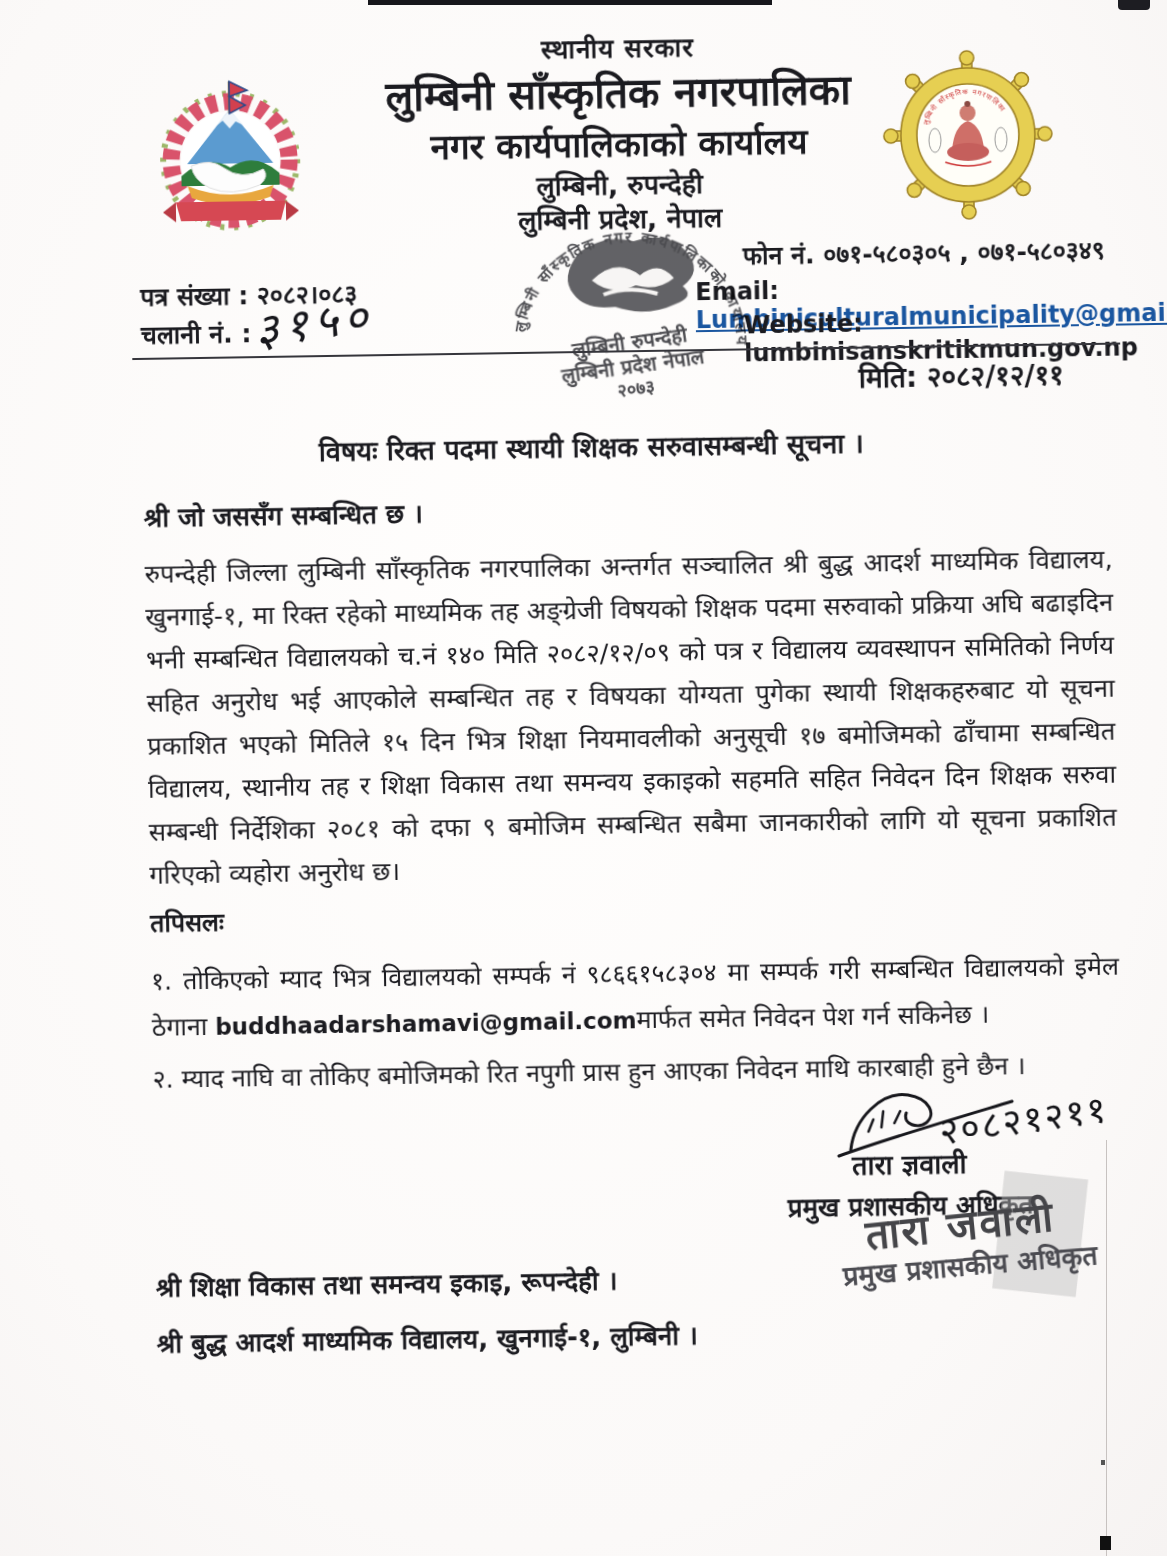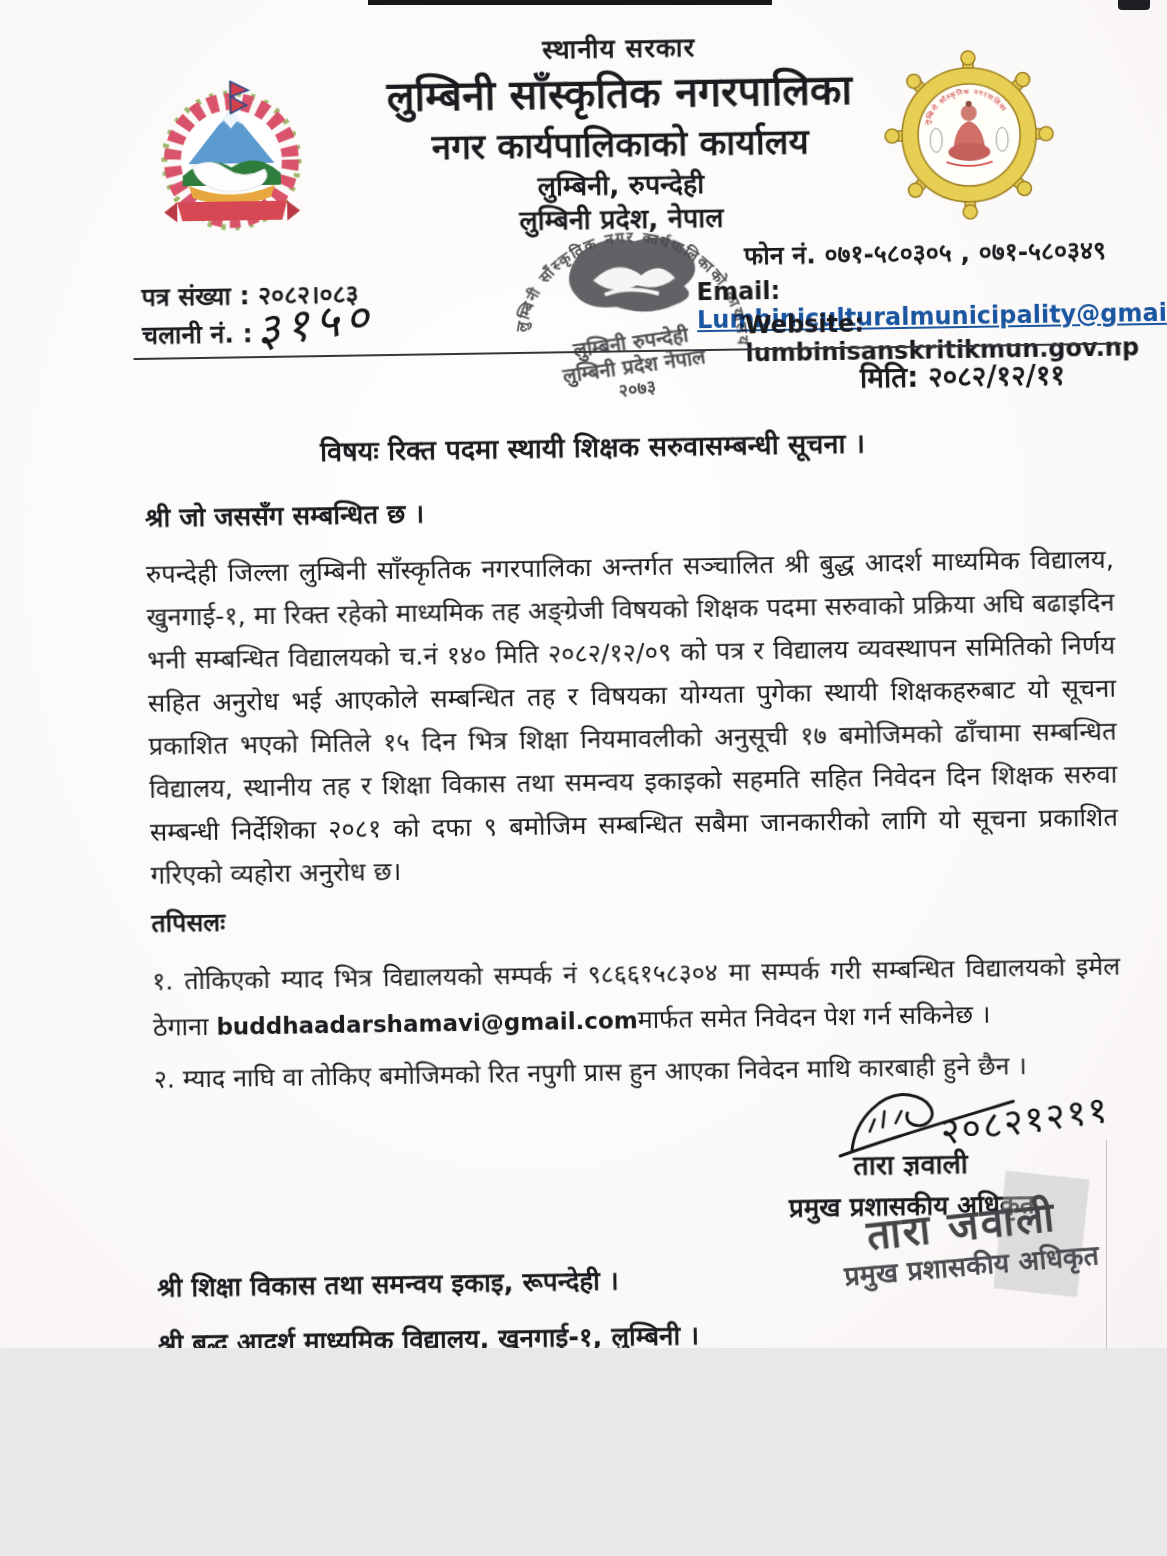--- a/index.html
+++ b/index.html
@@ -1,17 +1,17 @@
 <!DOCTYPE html>
 <html><head>
 <meta charset="utf-8">
 <style>
   html,body{margin:0;padding:0;background:#e8e8e8;}
   .page{
-    position:relative;width:1167px;height:1348px;margin:0 auto;
+    position:relative;width:1167px;height:1556px;margin:0 auto;
     background:
       radial-gradient(ellipse at 45% 40%, #fffefd 0%, #fbf9f8 70%, #f6f3f2 100%);
     overflow:hidden;
     font-family:"DejaVu Sans","Liberation Sans",sans-serif;
     color:#1b1b20;
   }
   .content{position:absolute;inset:0;transform:rotate(-0.9deg);transform-origin:50% 38%;}
   .abs{position:absolute;}
   .ctr{left:85px;right:0;text-align:center;}
   .hdr-gov{top:30px;font-size:26px;font-weight:600;letter-spacing:1px;}

